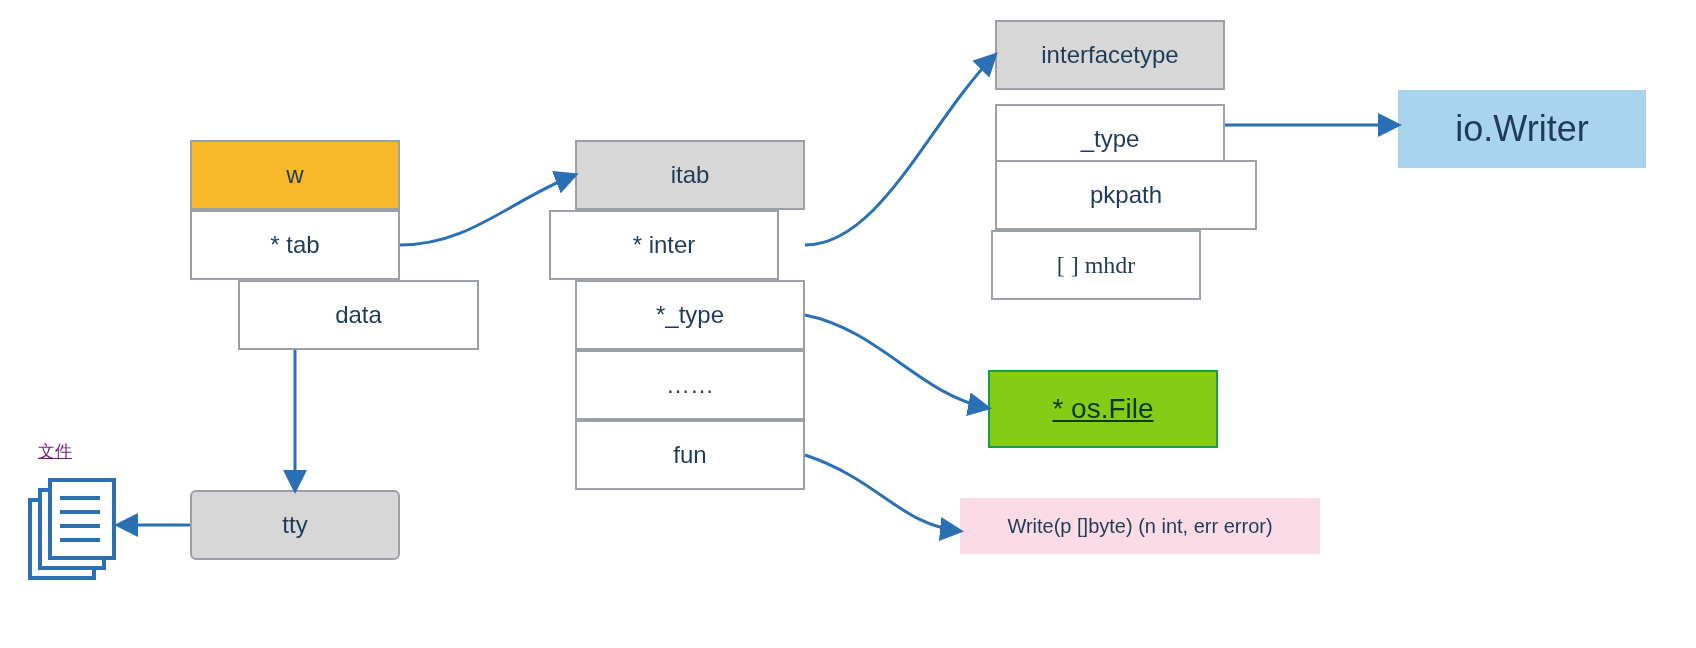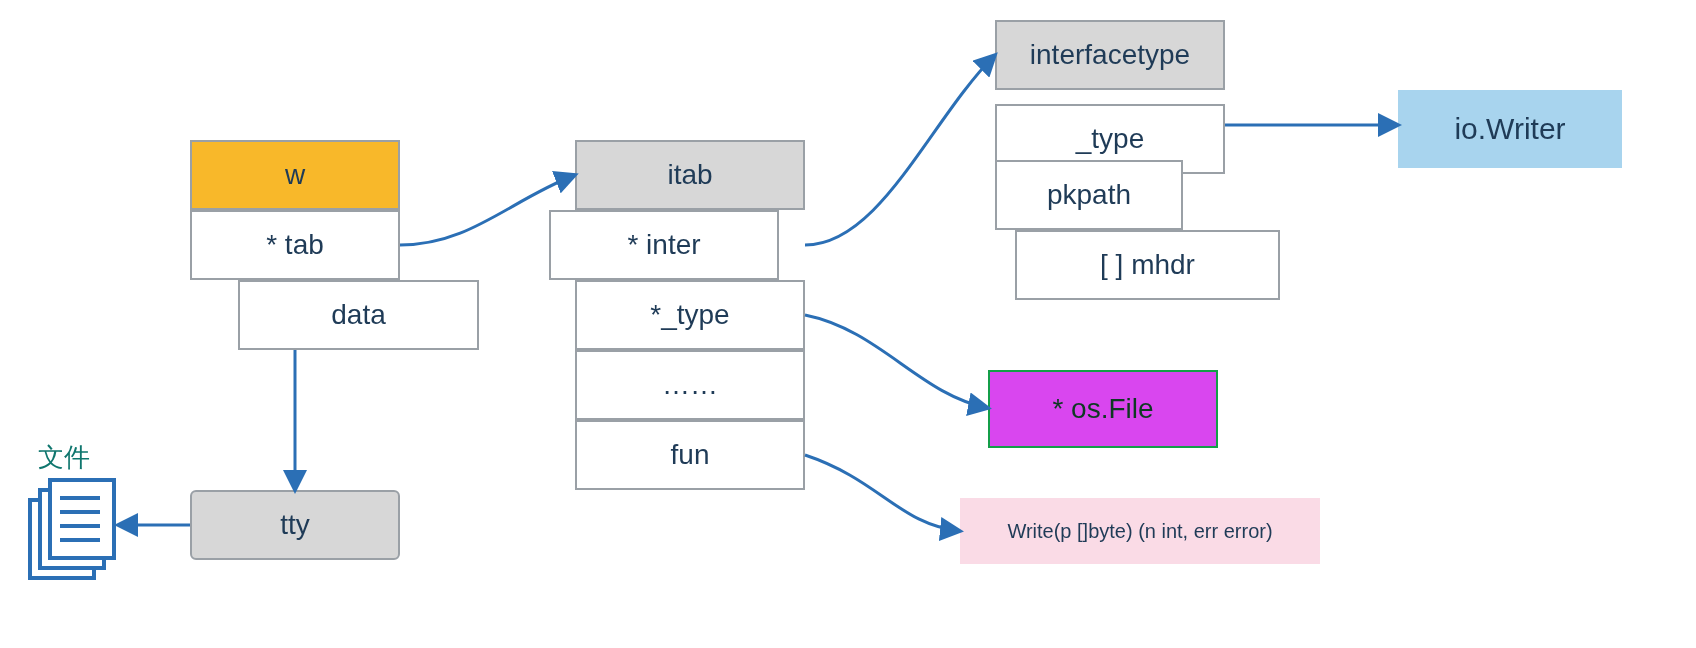--- a/index.html
+++ b/index.html
@@ -23,32 +23,33 @@
     height: 648px;
     pointer-events: none;
   }
   .box {
     position: absolute;
     box-sizing: border-box;
     border: 2px solid #9aa0a6;
     display: flex;
     align-items: center;
     justify-content: center;
-    font-size: 28px;
+    font-size: 24px;
     background: #ffffff;
   }
   .header-gray  { background: #d7d7d7; }
   .header-amber { background: #f8b82a; color: #1f3b57; }
-  .green-box    { background: #d946ef; color: #0d3a22; border-color: #149e48; }
+  .green-box    { background: #84cc16; color: #0d3a22; border-color: #149e48; text-decoration: underline; }
   .blue-box     { background: #a8d4ee; color: #1f3b57; border-color: #a8d4ee; }
   .pink-box     { background: #fadbe6; color: #1f3b57; border-color: #fadbe6; font-size: 20px; }
   .file-label {
     position: absolute;
-    font-size: 26px;
-    color: #0f766e;
+    font-size: 17px;
+    color: #701a75;
+    text-decoration: underline;
   }
   
   .file-icon {
     position: absolute;
     width: 90px;
     height: 100px;
   }
   .file-icon .sheet {
     position: absolute;
     width: 60px;
@@ -91,28 +92,28 @@
   <div class="box header-gray" style="left:190px; top:490px; width:210px; height:70px;border-radius:6px;">tty</div>
 
   <div class="box header-gray" style="left:575px; top:140px; width:230px; height:70px;">itab</div>
   <div class="box" style="left:549px; top:210px; width:230px; height:70px;">* inter</div>
   <div class="box" style="left:575px; top:280px; width:230px; height:70px;">*_type</div>
   <div class="box" style="left:575px; top:350px; width:230px; height:70px;">……</div>
   <div class="box" style="left:575px; top:420px; width:230px; height:70px;">fun</div>
 
   <div class="box header-gray" style="left:995px; top:20px; width:230px; height:70px;">interfacetype</div>
   <div class="box" style="left:995px; top:104px; width:230px; height:70px;">_type</div>
-  <div class="box" style="left:995px; top:160px; width:188px; height:70px;">pkpath</div>
-  <div class="box" style="left:1015px; top:230px; width:265px; height:70px;">[ ] mhdr</div>
+  <div class="box" style="left:995px; top:160px; width:262px; height:70px;">pkpath</div>
+  <div class="box" style="left:991px; top:230px; width:210px; height:70px;font-family:Liberation Serif, serif;">[ ] mhdr</div>
 
   <div class="box green-box" style="left:988px; top:370px; width:230px; height:78px; font-size:28px;">* os.File</div>
 
-  <div class="box blue-box" style="left:1398px; top:90px; width:224px; height:78px; font-size:30px;">io.Writer</div>
+  <div class="box blue-box" style="left:1398px; top:90px; width:248px; height:78px; font-size:36px;">io.Writer</div>
 
-  <div class="box pink-box" style="left:960px; top:498px; width:360px; height:66px;">Write(p []byte) (n int, err error)</div>
+  <div class="box pink-box" style="left:960px; top:498px; width:360px; height:56px;">Write(p []byte) (n int, err error)</div>
 
   <svg class="arrows">
     <defs>
       <marker id="arrow" viewBox="0 0 12 12" refX="10" refY="6" markerWidth="8" markerHeight="8" orient="auto-start-reverse">
         <path d="M 0 0 L 12 6 L 0 12 z" fill="#2b6fb5"></path>
       </marker>
     </defs>
     <g stroke="#2b6fb5" stroke-width="3" fill="none" marker-end="url(#arrow)">
 
       <path d="M 400 245 C 470 245, 510 200, 575 175"></path>

